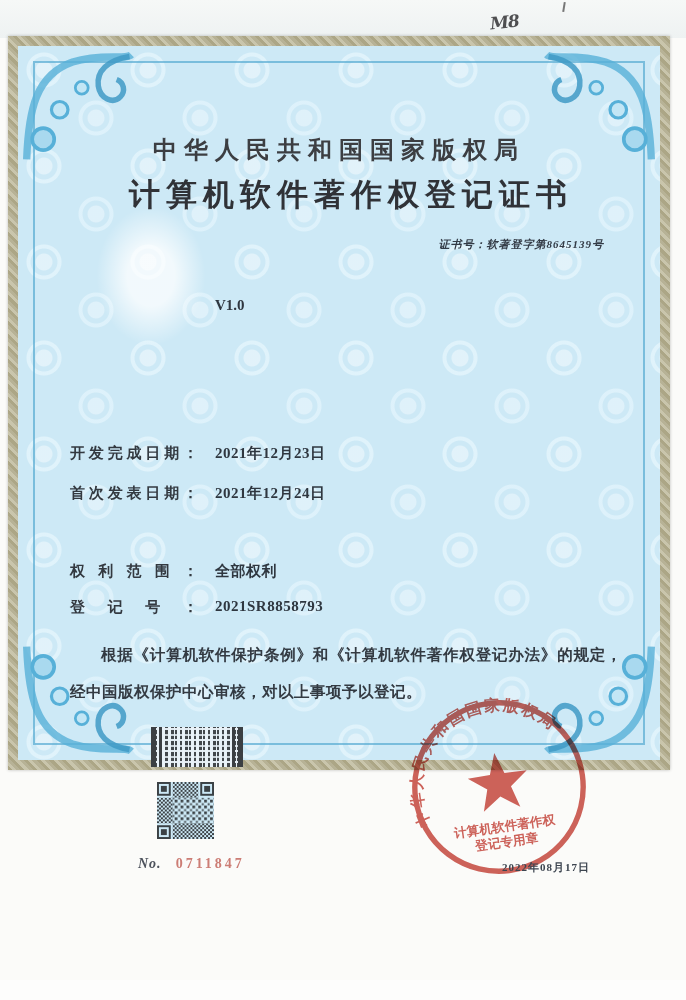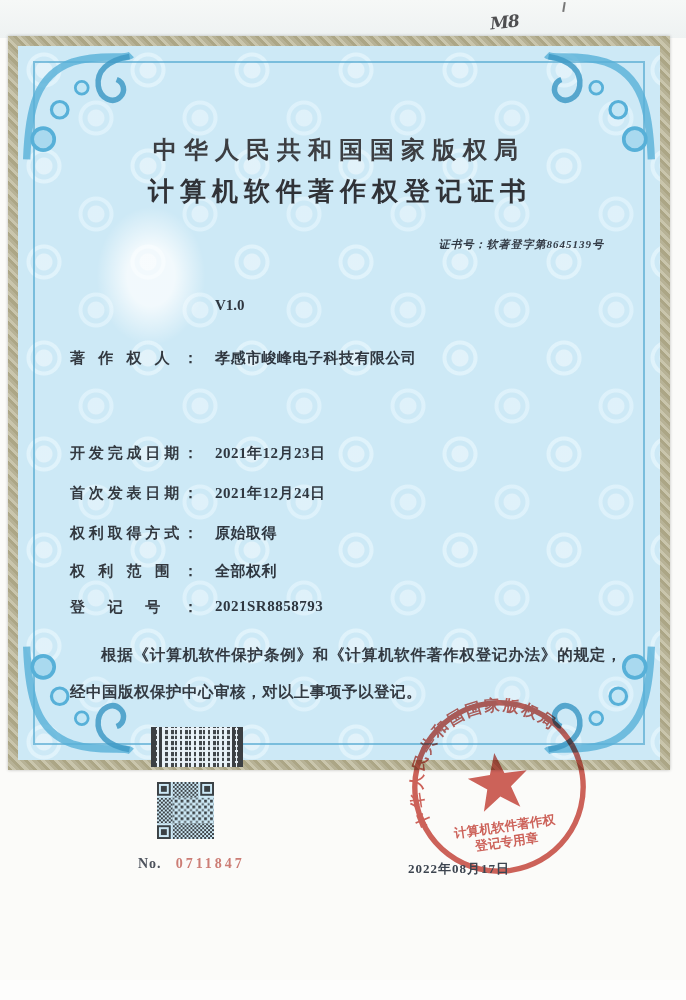--- a/index.html
+++ b/index.html
@@ -43,22 +43,22 @@
   .emblem-watermark{
     position:absolute;left:78px;top:160px;width:110px;height:140px;
     background:radial-gradient(ellipse at center,rgba(255,255,255,.75) 0 30%,rgba(255,255,255,0) 70%);
   }
 
   .authority{
     position:absolute;left:0;top:88px;width:100%;text-align:center;
     font-size:24px;font-weight:bold;letter-spacing:7px;color:#3c3e42;
   }
   .cert-title{
-    position:absolute;left:1px;top:128px;width:100%;text-align:center;
-    font-size:26px;font-weight:bold;letter-spacing:6px;color:#303237;
+    position:absolute;left:12px;top:128px;width:100%;text-align:center;
+    font-size:31px;font-weight:bold;letter-spacing:6px;color:#303237;
   }
   .cert-no{
     position:absolute;right:56px;top:191px;
     font-size:11px;font-weight:bold;letter-spacing:1px;color:#333b46;font-style:italic;
   }
 
   .row{position:absolute;left:52px;white-space:nowrap;}
   .flabel{
     display:inline-block;width:128px;text-align:justify;text-align-last:justify;
     font-size:15px;font-weight:bold;color:#333940;vertical-align:top;
@@ -85,30 +85,30 @@
       linear-gradient(#3b3f43,#3b3f43),
       repeating-linear-gradient(0deg,rgba(233,242,248,0) 0 4px,rgba(233,242,248,.95) 4px 6px,rgba(233,242,248,0) 6px 9px,rgba(233,242,248,.8) 9px 11px),
       repeating-linear-gradient(90deg,#43484c 0 2px,transparent 2px 5px,#43484c 5px 8px,transparent 8px 9px,#43484c 9px 11px,transparent 11px 14px);
     background-repeat:no-repeat,no-repeat,no-repeat,no-repeat,repeat,repeat;
     background-position:0 0,8px 0,100% 0,calc(100% - 8px) 0,0 0,15px 0;
     background-size:5px 100%,3px 100%,5px 100%,3px 100%,100% 100%,62px 100%;
   }
   .qr{position:absolute;left:139px;top:736px;width:57px;height:57px;}
 
   .no-line{position:absolute;left:120px;top:810px;font-size:14px;white-space:nowrap;}
-  .no-label{font-weight:bold;color:#4d525c;letter-spacing:1px;}
+  .no-label{font-weight:bold;font-style:italic;color:#4d525c;letter-spacing:1px;}
   .no-value{margin-left:14px;color:#cc7d75;letter-spacing:3px;font-weight:600;}
 
   .seal{
     position:absolute;left:388px;top:648px;width:186px;height:186px;
     transform:rotate(-8deg);opacity:.85;mix-blend-mode:multiply;
   }
   .seal-date{
-    position:absolute;left:390px;top:814px;width:182px;text-align:left;
-    font-size:13px;font-weight:bold;color:#3d4550;letter-spacing:1px;
+    position:absolute;left:390px;top:814px;width:182px;text-align:right;
+    font-size:11px;font-weight:bold;color:#3d4550;letter-spacing:1px;
   }
 
   .pen-mark{
     position:absolute;left:490px;top:12px;
     font-size:17px;font-style:italic;font-weight:bold;color:#4e4e50;
     transform:rotate(-6deg);letter-spacing:-1px;
     font-family:"DejaVu Serif",serif;
   }
   .pen-tick{position:absolute;left:563px;top:2px;width:2px;height:10px;background:#777;transform:rotate(9deg);}
 </style>
@@ -151,35 +151,29 @@
       </svg>
 
     <div class="emblem-watermark"></div>
 
     <div class="authority">中华人民共和国国家版权局</div>
     <div class="cert-title">计算机软件著作权登记证书</div>
     <div class="cert-no"><span>证书号：</span><span>软著登字第8645139号</span></div>
 
     <div class="version-line" style="top:251px">V1.0</div>
 
-    <div class="row" style="top:303px">
-      <span class="flabel">著作权人：</span><span class="fvalue">孝感市峻峰电子科技有限公司</span>
-    </div>
 
     <div class="row" style="top:398px">
       <span class="flabel">开发完成日期：</span><span class="fvalue">2021年12月23日</span>
     </div>
 
     <div class="row" style="top:438px">
       <span class="flabel">首次发表日期：</span><span class="fvalue">2021年12月24日</span>
     </div>
 
-    <div class="row" style="top:478px">
-      <span class="flabel">权利取得方式：</span><span class="fvalue">原始取得</span>
-    </div>
 
     <div class="row" style="top:516px">
       <span class="flabel">权利范围：</span><span class="fvalue">全部权利</span>
     </div>
 
     <div class="row" style="top:552px">
       <span class="flabel">登记号：</span><span class="fvalue">2021SR8858793</span>
     </div>
 
     <div class="statement">根据《计算机软件保护条例》和《计算机软件著作权登记办法》的规定，经中国版权保护中心审核，对以上事项予以登记。</div>

